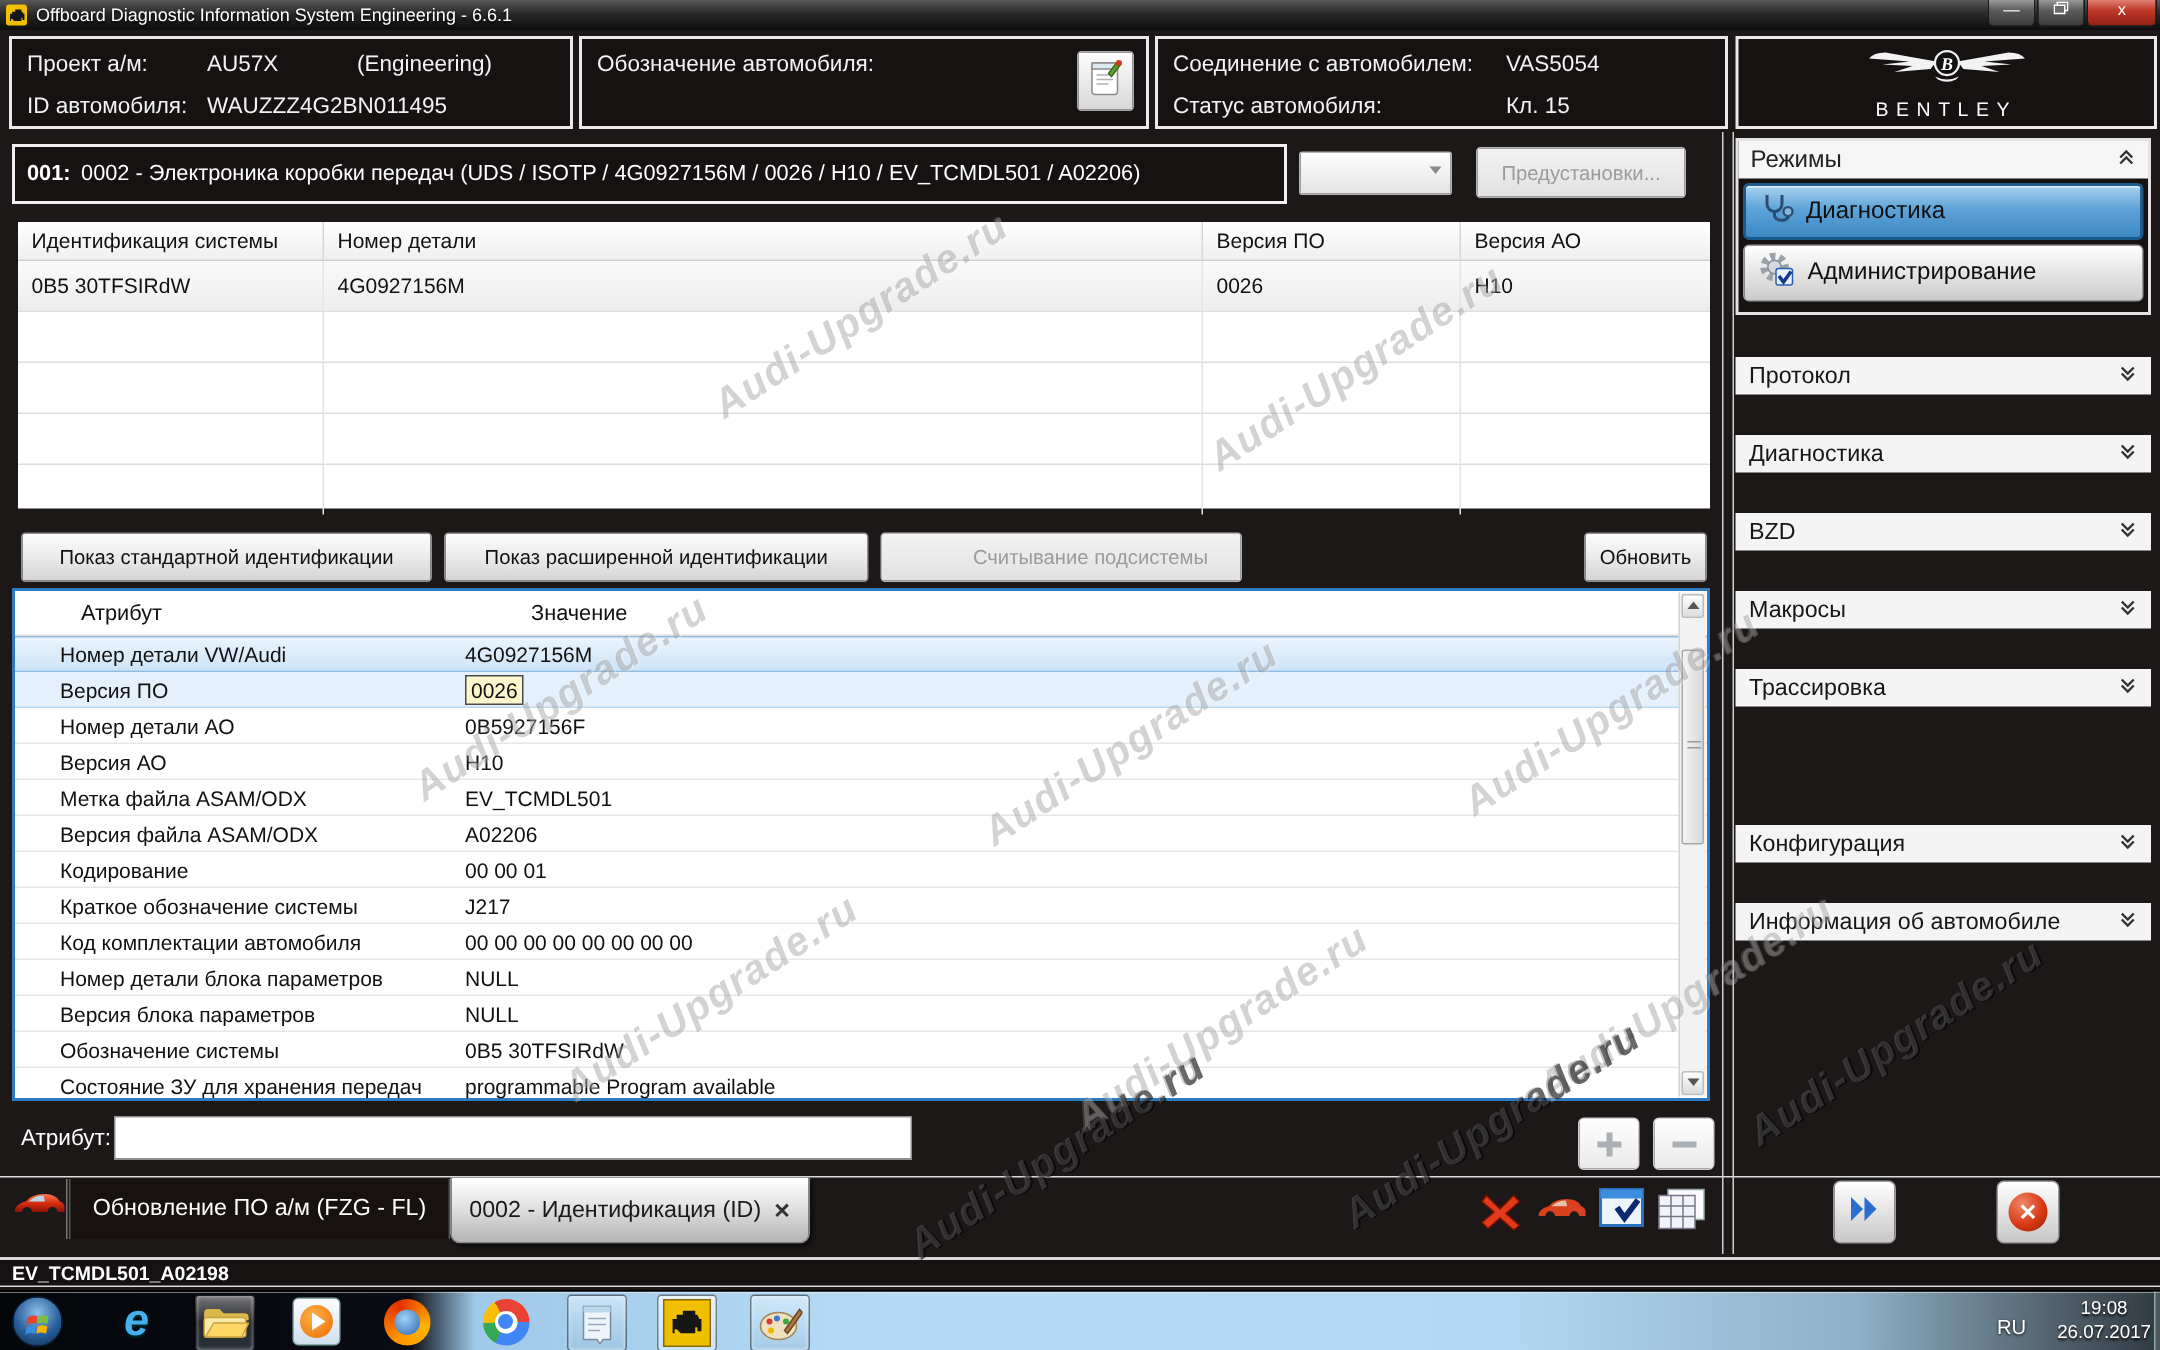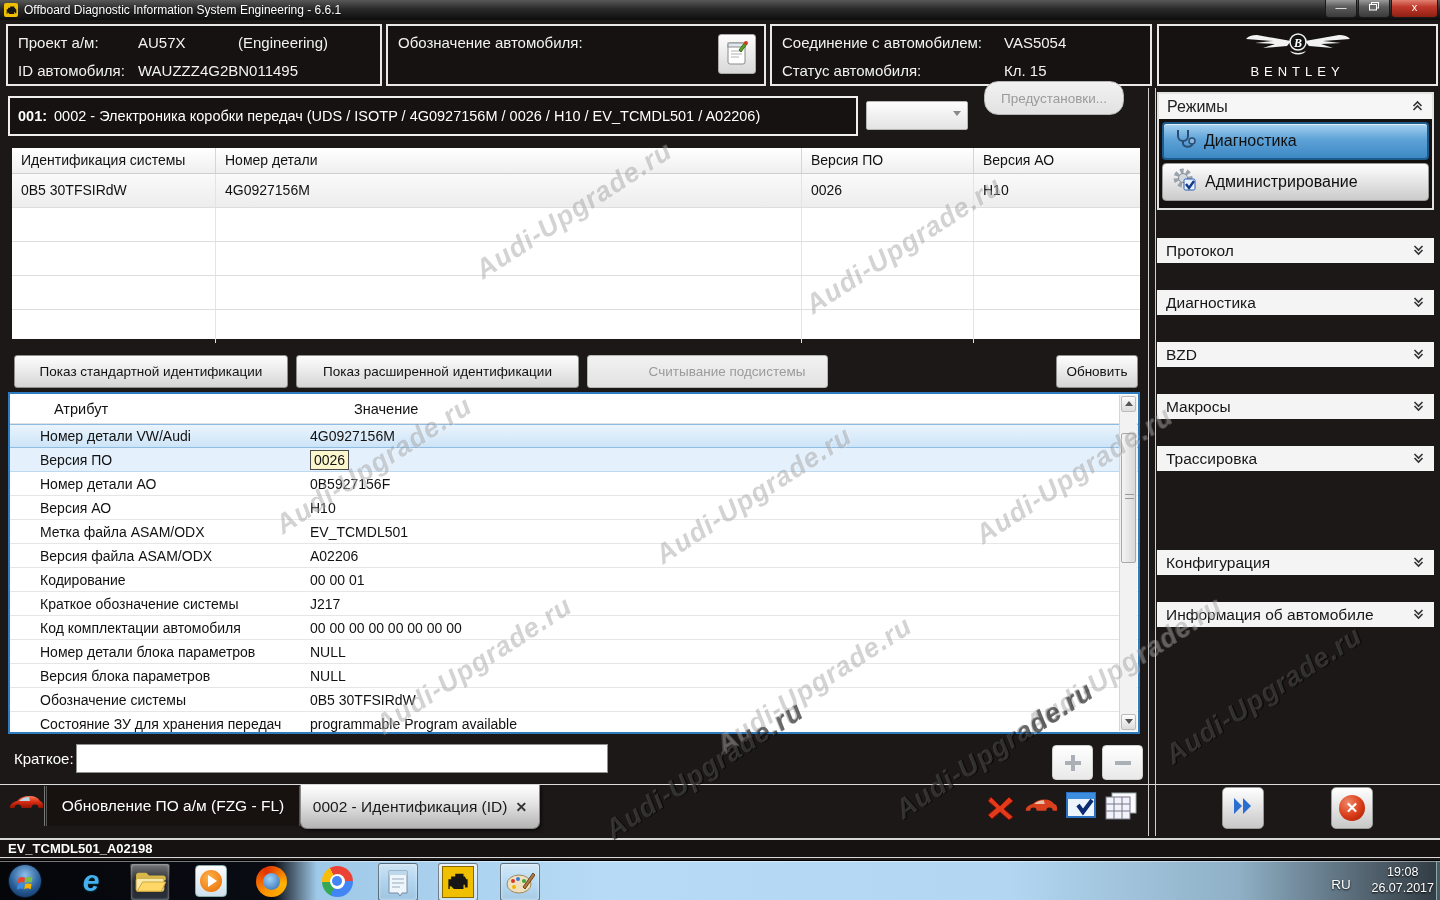--- a/index.html
+++ b/index.html
@@ -143,21 +143,21 @@
     <span style="font-size:13px;letter-spacing:5px;color:#fff;">BENTLEY</span>
   </div>
 
   <div class="ecubox">
     <b>001:</b>
     <span style="margin-left:7px;">0002 - Электроника коробки передач  (UDS / ISOTP / 4G0927156M  / 0026 / H10 / EV_TCMDL501 / A02206)</span>
   </div>
   <div style="position:absolute;left:866px;top:101px;width:100px;height:27px;background:linear-gradient(#fdfdfd,#e4e4e4);border:1px solid #b5b5b5;border-radius:2px;">
     <span style="position:absolute;right:6px;top:9px;width:0;height:0;border-left:4px solid transparent;border-right:4px solid transparent;border-top:5px solid #8a8a8a;"></span>
   </div>
-  <div class="btn disabled" style="left:984px;top:81px;width:138px;height:32px;border-radius:14px;">Предустановки...</div>
+  <div class="btn disabled" style="left:984px;top:98px;width:138px;height:32px;">Предустановки...</div>
 
   <div class="idtable">
     <div class="idhead">
       <div class="c1">Идентификация системы</div>
       <div class="c2">Номер детали</div>
       <div class="c3">Версия ПО</div>
       <div class="c4">Версия АО</div>
     </div>
     <div class="idrow data">
       <div class="c1">0B5 30TFSIRdW</div>
@@ -259,21 +259,21 @@
           </div>
       <div class="sthumb">
             <div class="grip"></div>
           </div>
       <div class="sarrow" style="bottom:1px;">
             <div class="tri down"></div>
           </div>
     </div>
   </div>
 
-  <span class="filterlbl">Краткое:</span>
+  <span class="filterlbl">Атрибут:</span>
   <input class="filterinput" value="" style="">
   <div class="sqbtn" style="left:1052px;top:745px;">
     <span style="position:relative;width:16px;height:16px;display:block;">
       <span style="position:absolute;left:0;top:6px;width:16px;height:4px;background:#aab0b6;"></span>
       <span style="position:absolute;left:6px;top:0;width:4px;height:16px;background:#aab0b6;"></span>
     </span>
   </div>
   <div class="sqbtn" style="left:1102px;top:745px;">
     <span style="width:16px;height:4px;background:#aab0b6;display:block;"></span>
   </div>

